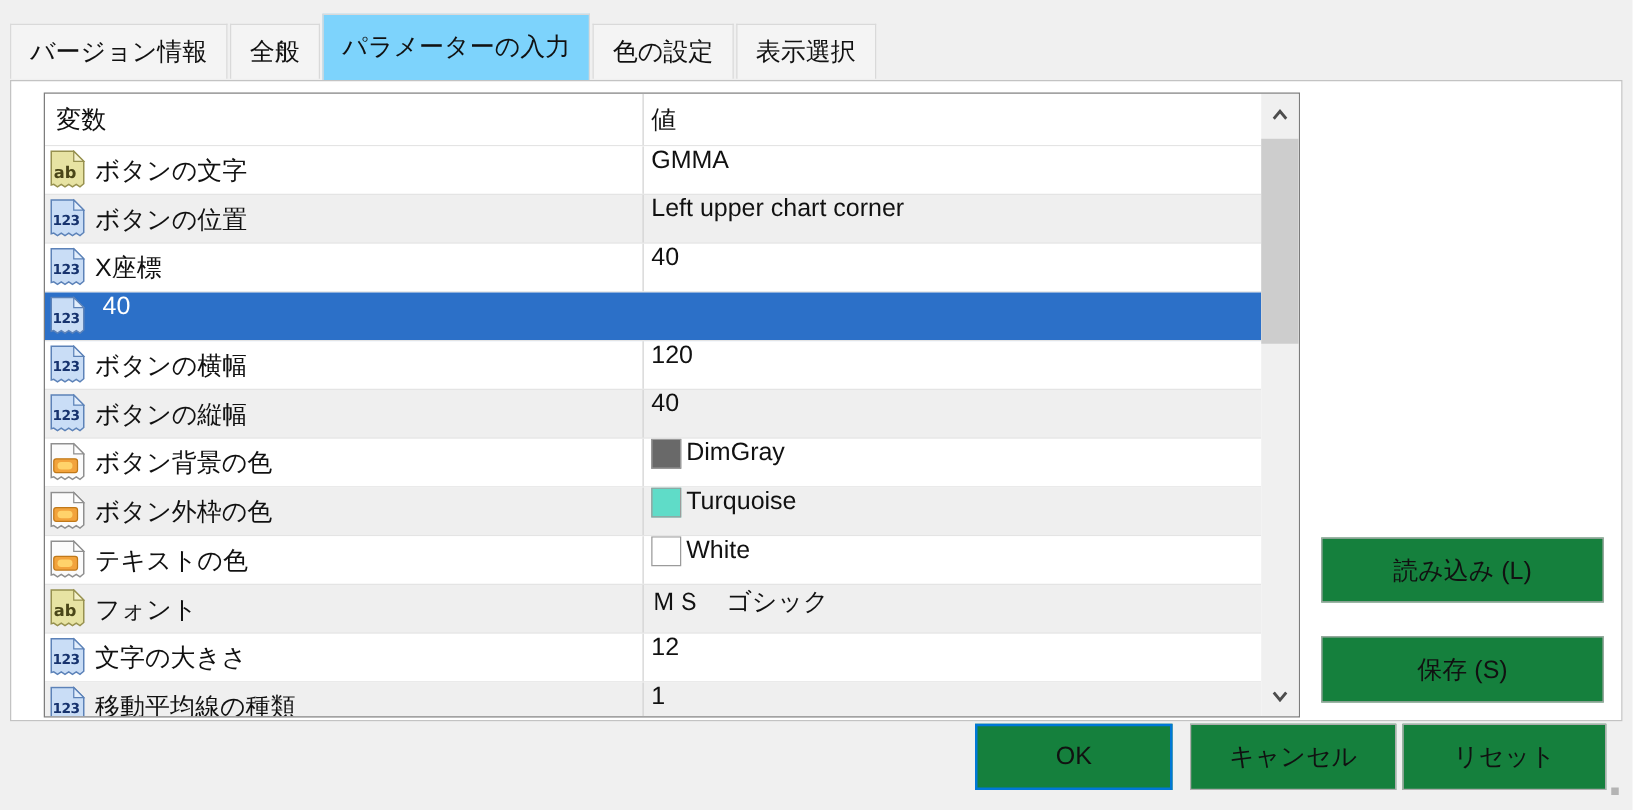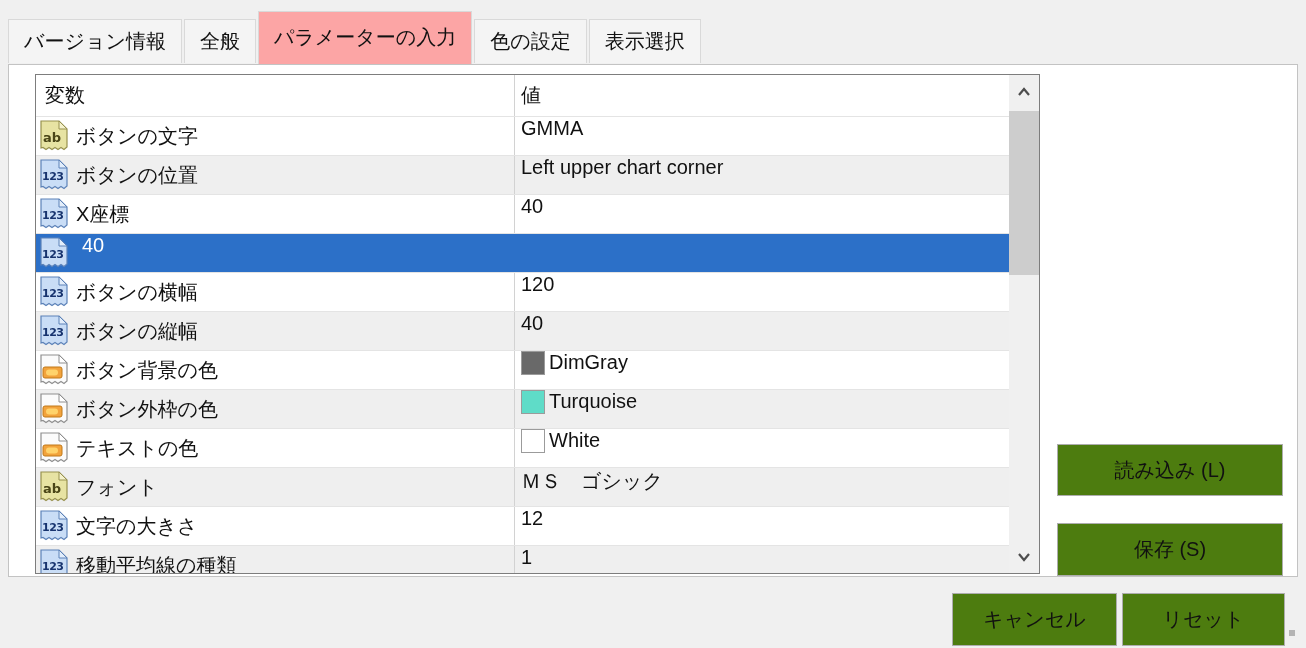--- a/index.html
+++ b/index.html
@@ -9,21 +9,21 @@
     overflow:hidden;
     padding-left:39px;
   }
   
   .tabbar{position:absolute;left:8px;top:0;height:63px;display:flex;align-items:flex-end;z-index:3;}
   .tab{
     height:44px;padding:0 15px;background:#f4f4f4;border:1px solid #d9d9d9;border-bottom:none;
     display:flex;align-items:center;font-size:20px;margin-right:2px;box-sizing:border-box;white-space:nowrap;
     cursor:default;
   }
-  .tab.active{height:53px;background:#fca5a5;margin-bottom:-1px;padding-bottom:1px;z-index:4;position:relative;}
+  .tab.active{height:53px;background:#7dd3fc;margin-bottom:-1px;padding-bottom:1px;z-index:4;position:relative;}
   
   .panel{
     position:absolute;left:8px;top:64px;width:1290px;height:513px;background:#ffffff;
     border:1px solid #c3c3c3;box-sizing:border-box;z-index:1;
   }
   
   .ptable{
     position:absolute;left:26px;top:9px;width:1005px;height:500px;background:#ffffff;
     border:1px solid #7d7d7d;box-sizing:border-box;overflow:hidden;
   }
@@ -40,23 +40,23 @@
   .cell-label{width:439px;box-sizing:border-box;border-right:1px solid #d2d2d2;height:100%;display:flex;align-items:center;overflow:hidden;white-space:nowrap;}
   .cell-value{flex:1;padding-left:6px;height:100%;display:flex;align-items:flex-start;overflow:hidden;white-space:nowrap;}
   .swatch{width:24px;height:24px;border:1px solid #9b9b9b;box-sizing:border-box;margin-right:4px;flex:0 0 24px;}
   
   .scrollbar{position:absolute;top:0;right:0;width:30px;height:498px;background:#f0f0f0;}
   .sb-btn{position:absolute;left:0;width:30px;height:32px;display:flex;align-items:center;justify-content:center;}
   .sb-up{top:0;} .sb-down{bottom:0;}
   .sb-thumb{position:absolute;left:0;top:36px;width:30px;height:164px;background:#cdcdcd;}
   
   .btn{
-    position:absolute;background:#4d7c0f;border:1px solid #adadad;box-sizing:border-box;
+    position:absolute;background:#15803d;border:1px solid #adadad;box-sizing:border-box;
     display:flex;align-items:center;justify-content:center;font-size:20px;cursor:default;
-    font-family:"Liberation Sans","DejaVu Sans",sans-serif;color:#111;padding:0;margin-top:14px;
+    font-family:"Liberation Sans","DejaVu Sans",sans-serif;color:#111;padding:0;
   }
   .btn-load{left:1057px;top:430px;width:226px;height:52px;z-index:2;}
   .btn-save{left:1057px;top:509px;width:226px;height:53px;z-index:2;}
   .btn-ok{left:780px;top:579px;width:158px;height:53px;border:2px solid #0078d7;}
   .btn-cancel{left:952px;top:579px;width:165px;height:53px;}
   .btn-reset{left:1122px;top:579px;width:163px;height:53px;}
   .grip{position:absolute;left:1289px;top:630px;width:6px;height:6px;background:#b4b4b4;}
 </style>
 </head>
 <body>
@@ -281,17 +281,18 @@
               <path d="M2 1 L7 7 L12 1" fill="none" stroke="#4d4d4d" stroke-width="2.2"></path>
             </svg>
         </div>
       </div>
     </div>
   </div>
 
   <button class="btn btn-load">読み込み (L)</button>
   <button class="btn btn-save">保存 (S)</button>
 
+  <button class="btn btn-ok">OK</button>
   <button class="btn btn-cancel">キャンセル</button>
   <button class="btn btn-reset">リセット</button>
 
   <div class="grip"></div>
 </div>
 
 </body></html>

